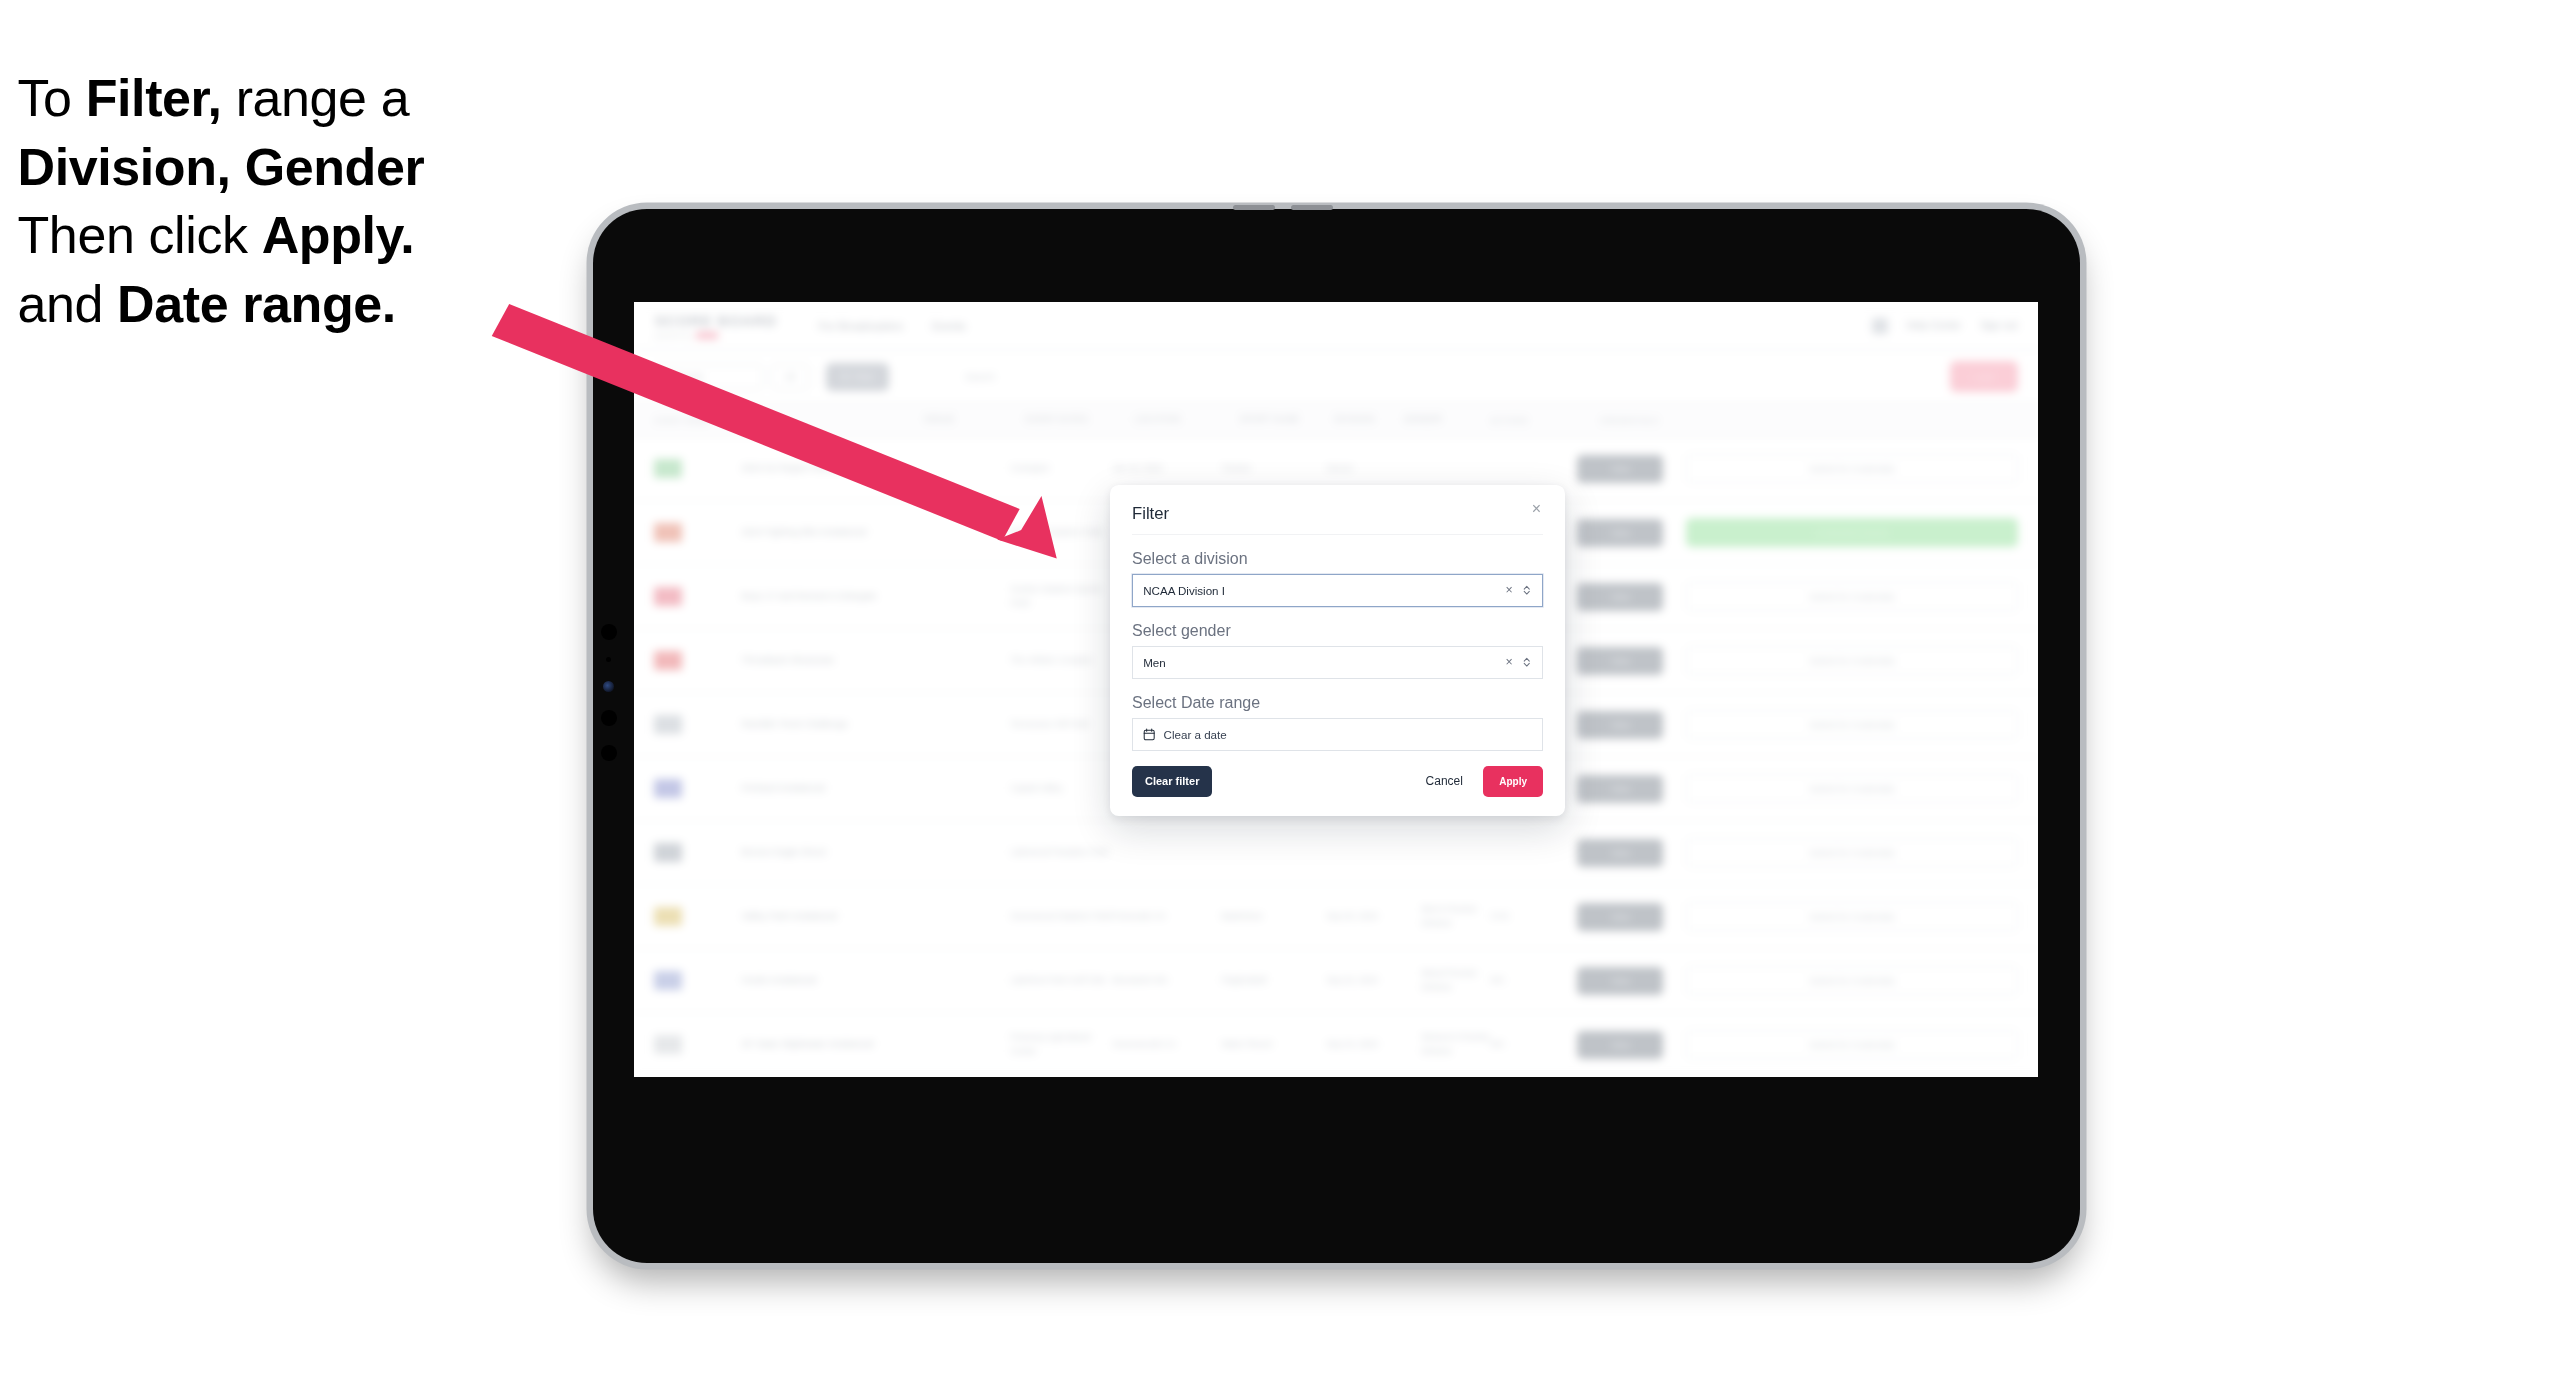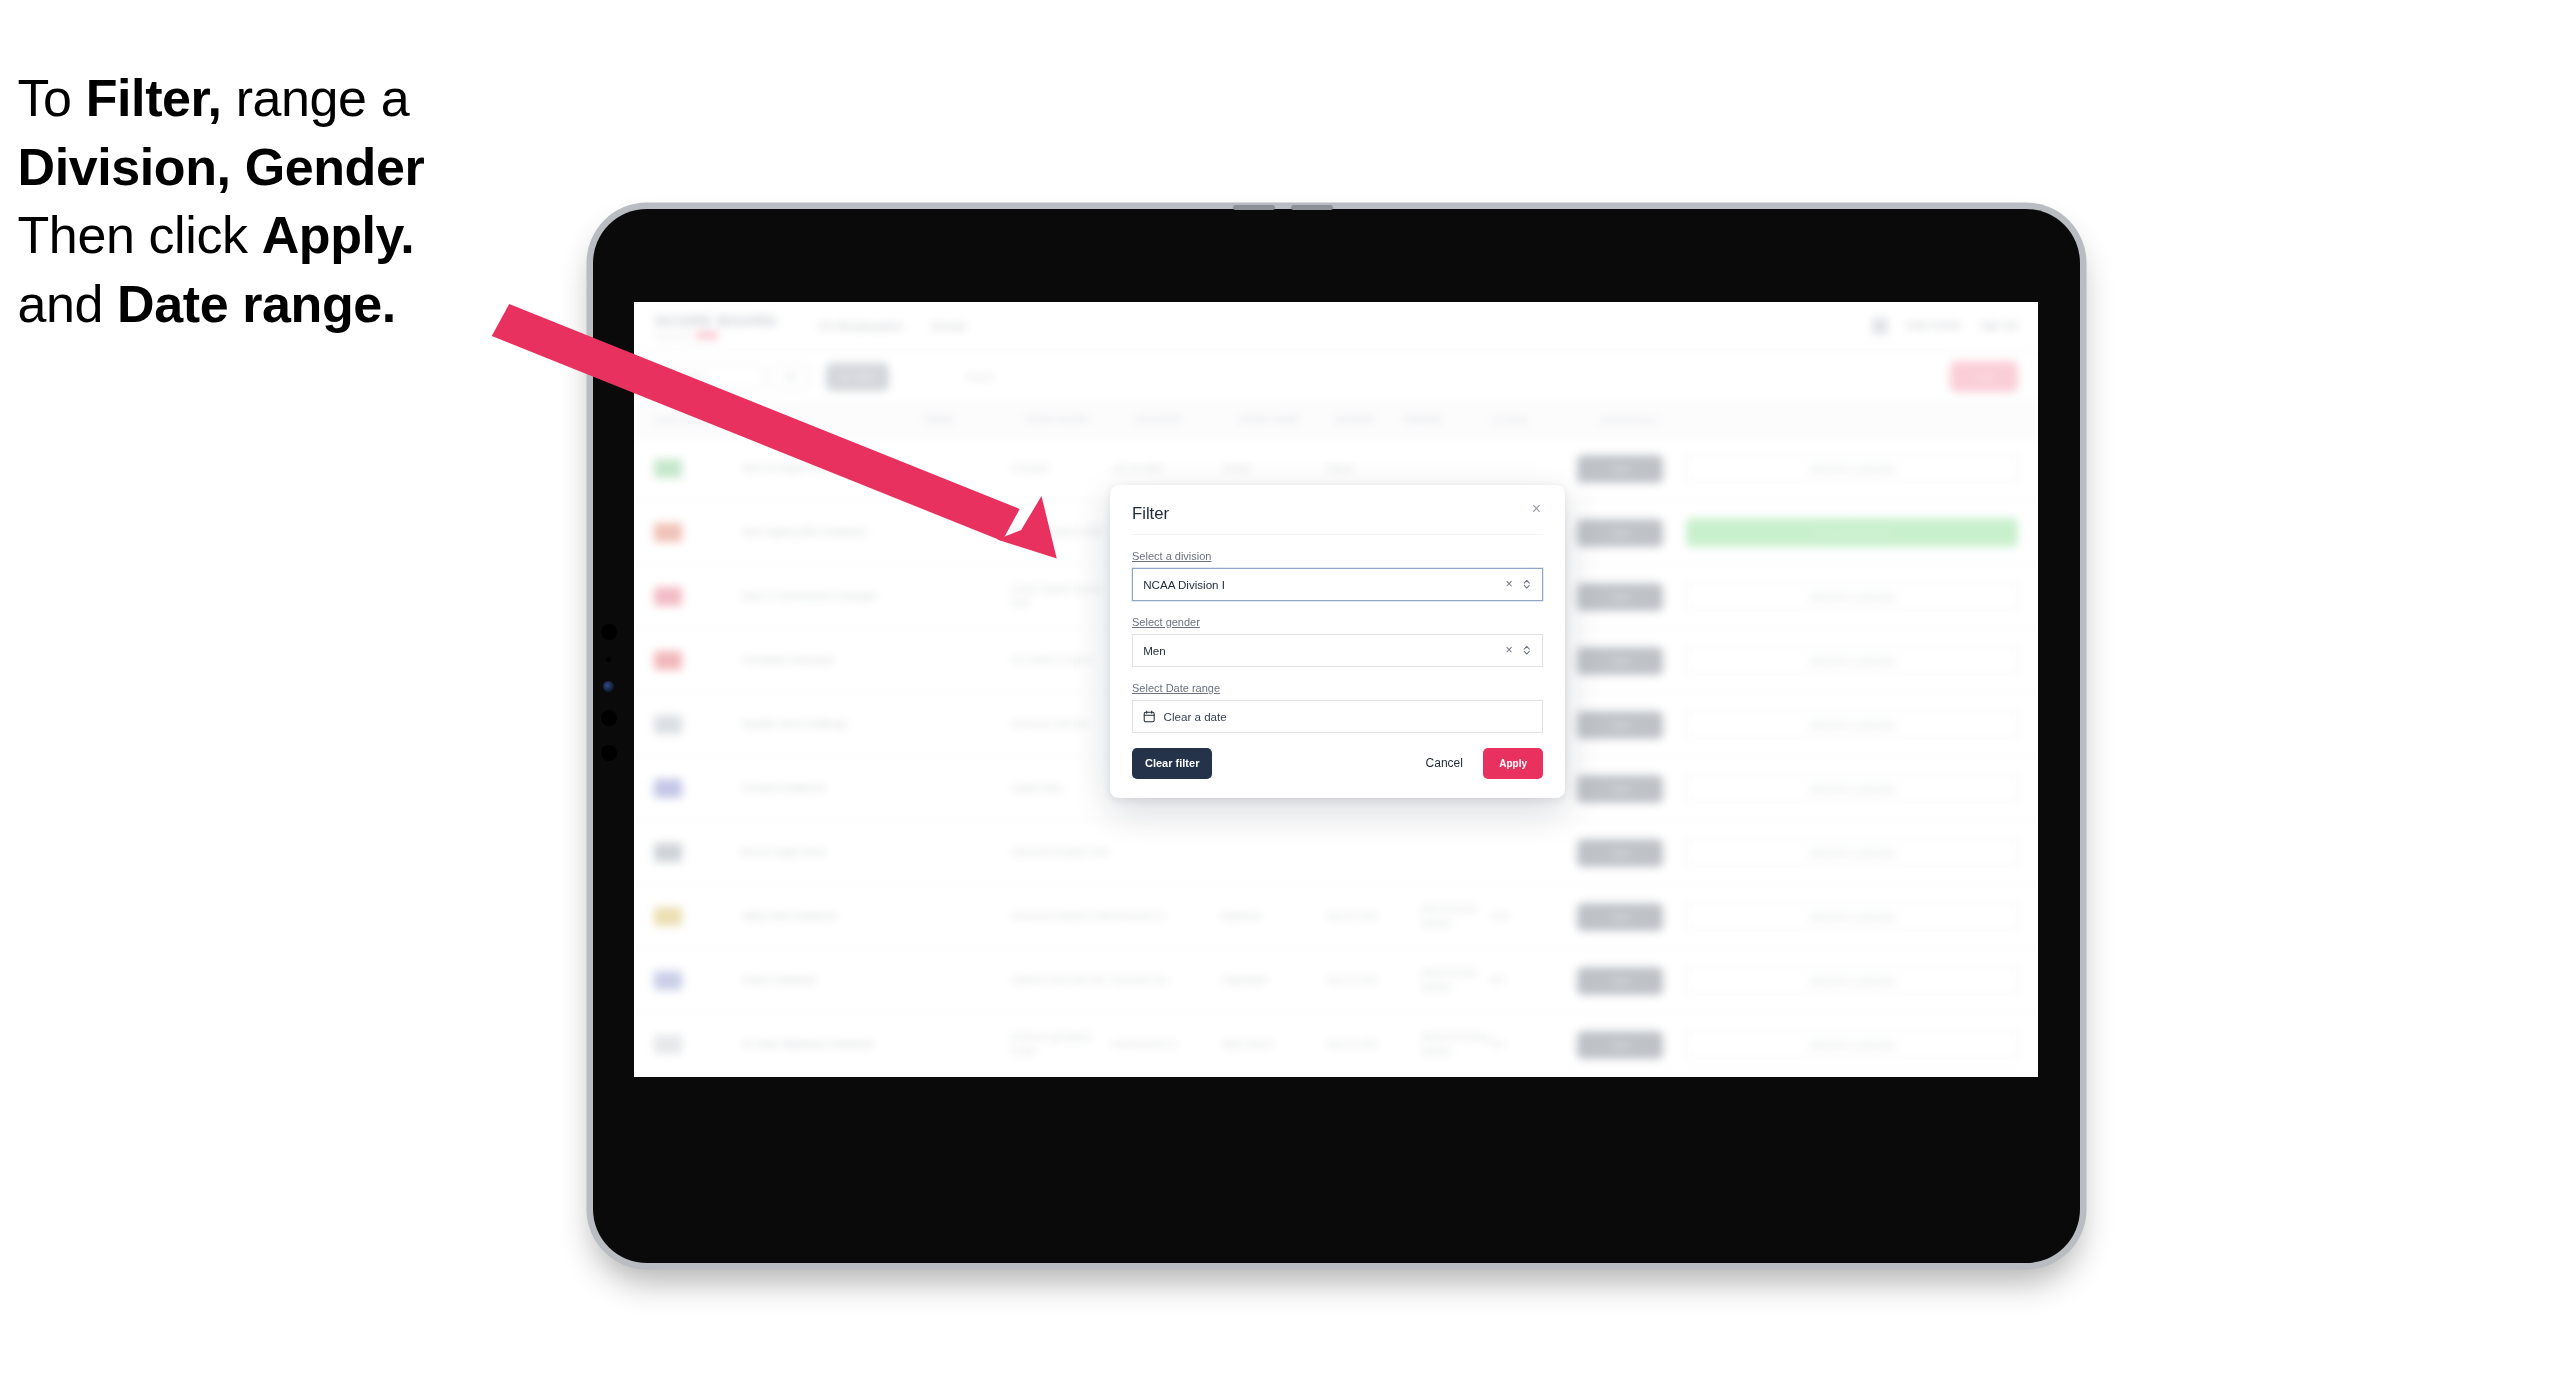--- a/index.html
+++ b/index.html
@@ -219,21 +219,21 @@
     border-bottom: 0.7px solid #f1f2f4;
     margin-bottom: 14.5px;
   }
   .modal-title { font-size: 16.7px; color: #1f2937; font-weight: 400; }
   .modal-close {
     position: absolute; right: -4.4px; top: -5.8px;
     width: 22px; height: 22px; display: flex; align-items: center; justify-content: center;
     color: #9aa0a8; font-size: 16px; line-height: 1; cursor: pointer;
   }
 
-  .field-label { font-size: 11px; color: #6b7280; margin-bottom: 6.5px; text-decoration: underline; }
+  .field-label { font-size: 16px; color: #6b7280; margin-bottom: 6.5px; }
   .field {
     height: 33px; border: 0.7px solid #dfe3e8; border-radius: 0;
     display: flex; align-items: center; padding: 0 10.2px; background: #fff;
     margin-bottom: 14.5px;
   }
   .field.focused { border-color: #8fa6c8; box-shadow: 0 0 0 0.7px rgba(143,166,200,.35); }
   .field-value { font-size: 11.6px; color: #1f2937; }
   .field-right { margin-left: auto; display: flex; align-items: center; gap: 9.5px; }
   .ic-x { color: #6b7280; font-size: 12.4px; line-height: 1; }
   .ic-updown { color: #6b7280; display: flex; }

